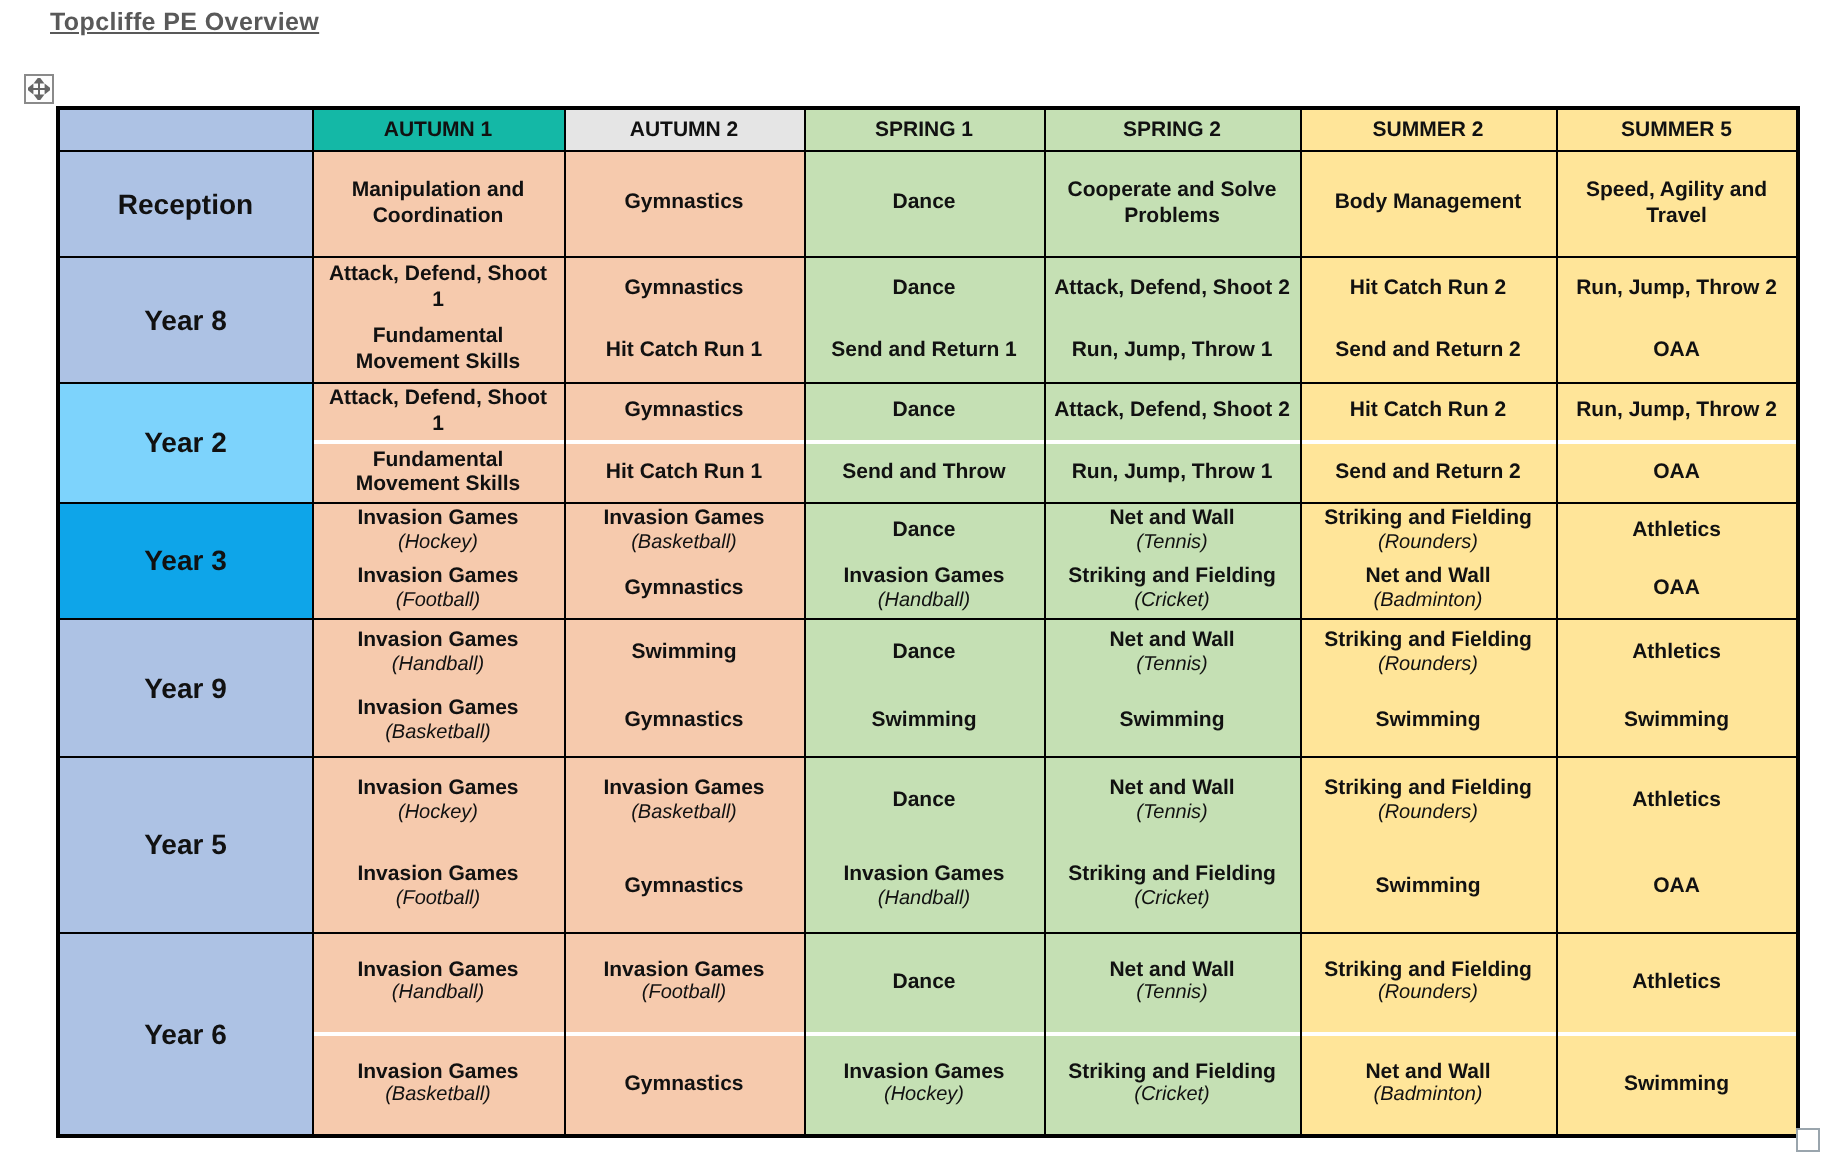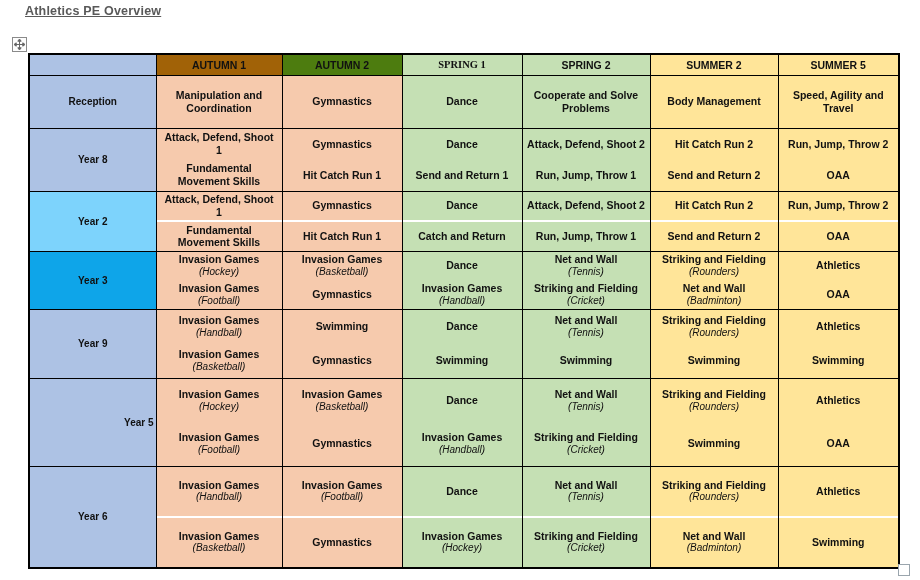--- a/index.html
+++ b/index.html
@@ -31,36 +31,36 @@
     position: absolute; left: 28px; top: 53px;
     border-collapse: collapse; table-layout: fixed;
     border: 2px solid #000;
   }
   .pe-table th, .pe-table td {
     border: 1px solid #000;
     text-align: center; vertical-align: middle;
     color: #111; font-weight: bold;
   }
   .pe-table thead th { font-size: 10.5px; height: 21px; padding: 2px; }
-  .year-cell { font-size: 10px; padding: 2px; }
+  .year-cell { font-size: 14px; padding: 2px; }
   td.season-cell { padding: 0; }
   .cellwrap { display: flex; flex-direction: column; width: 100%; }
   .entry {
     flex: 1 1 0; display: flex; flex-direction: column;
     align-items: center; justify-content: center;
     padding: 1px 4px; line-height: 1.2;
   }
   .divider .entry + .entry { border-top: 2px solid #fff; }
   .activity-name { font-size: 10.5px; font-weight: bold; }
   .activity-detail { font-size: 10px; font-weight: normal; font-style: italic; }
 </style>
 </head>
 <body>
 
-<div class="doc-title">Athletics PE Overview</div>
+<div class="doc-title">Topcliffe PE Overview</div>
 
 <div class="move-handle">
   <span>
     <svg width="11" height="11" viewBox="0 0 11 11">
       <g stroke="#666" stroke-width="1" fill="#666">
         <line x1="5.5" y1="1.5" x2="5.5" y2="9.5"></line>
         <line x1="1.5" y1="5.5" x2="9.5" y2="5.5"></line>
         <path d="M5.5 0 L3.8 2.2 L7.2 2.2 Z"></path>
         <path d="M5.5 11 L3.8 8.8 L7.2 8.8 Z"></path>
         <path d="M0 5.5 L2.2 3.8 L2.2 7.2 Z"></path>
@@ -76,23 +76,23 @@
       <col style="width: 126px;">
       <col style="width: 120px;">
       <col style="width: 120px;">
       <col style="width: 128px;">
       <col style="width: 128px;">
       <col style="width: 121px;">
     </colgroup>
   <thead>
       <tr id="head-row">
         <th style="background: rgb(173, 194, 228);"></th>
-        <th style="background: #a16207;">AUTUMN 1</th>
-        <th style="background: #4d7c0f;">AUTUMN 2</th>
-        <th style="background: rgb(197, 224, 180); font-family: Liberation Serif, serif;">SPRING 1</th>
+        <th style="background: #14b8a6;">AUTUMN 1</th>
+        <th style="background: #e5e5e5;">AUTUMN 2</th>
+        <th style="background: rgb(197, 224, 180);">SPRING 1</th>
         <th style="background: rgb(197, 224, 180);">SPRING 2</th>
         <th style="background: rgb(255, 229, 153);">SUMMER 2</th>
         <th style="background: rgb(255, 229, 153);">SUMMER 5</th>
       </tr>
     </thead>
   <tbody id="body">
       <tr>
         <td class="year-cell" style="background: rgb(173, 194, 228);">Reception</td>
         <td class="season-cell" style="background: rgb(246, 202, 173); margin-top: 40px;">
           <div class="cellwrap" style="height: 52px;">
@@ -221,21 +221,21 @@
               <span class="activity-name">Hit Catch Run 1</span>
             </div>
           </div>
         </td>
         <td class="season-cell divider" style="background: rgb(197, 224, 180);">
           <div class="cellwrap" style="height: 59px;">
             <div class="entry">
               <span class="activity-name">Dance</span>
             </div>
             <div class="entry">
-              <span class="activity-name">Catch and Return</span>
+              <span class="activity-name">Send and Throw</span>
             </div>
           </div>
         </td>
         <td class="season-cell divider" style="background: rgb(197, 224, 180);">
           <div class="cellwrap" style="height: 59px;">
             <div class="entry">
               <span class="activity-name">Attack, Defend, Shoot 2</span>
             </div>
             <div class="entry">
               <span class="activity-name">Run, Jump, Throw 1</span>
@@ -395,21 +395,21 @@
             <div class="entry">
               <span class="activity-name">Athletics</span>
             </div>
             <div class="entry">
               <span class="activity-name">Swimming</span>
             </div>
           </div>
         </td>
       </tr>
       <tr>
-        <td class="year-cell" style="background: rgb(173, 194, 228); text-align: right;">Year 5</td>
+        <td class="year-cell" style="background: rgb(173, 194, 228);">Year 5</td>
         <td class="season-cell" style="background: rgb(246, 202, 173);">
           <div class="cellwrap" style="height: 87px;">
             <div class="entry">
               <span class="activity-name">Invasion Games</span>
               <span class="activity-detail">(Hockey)</span>
             </div>
             <div class="entry">
               <span class="activity-name">Invasion Games</span>
               <span class="activity-detail">(Football)</span>
             </div>

